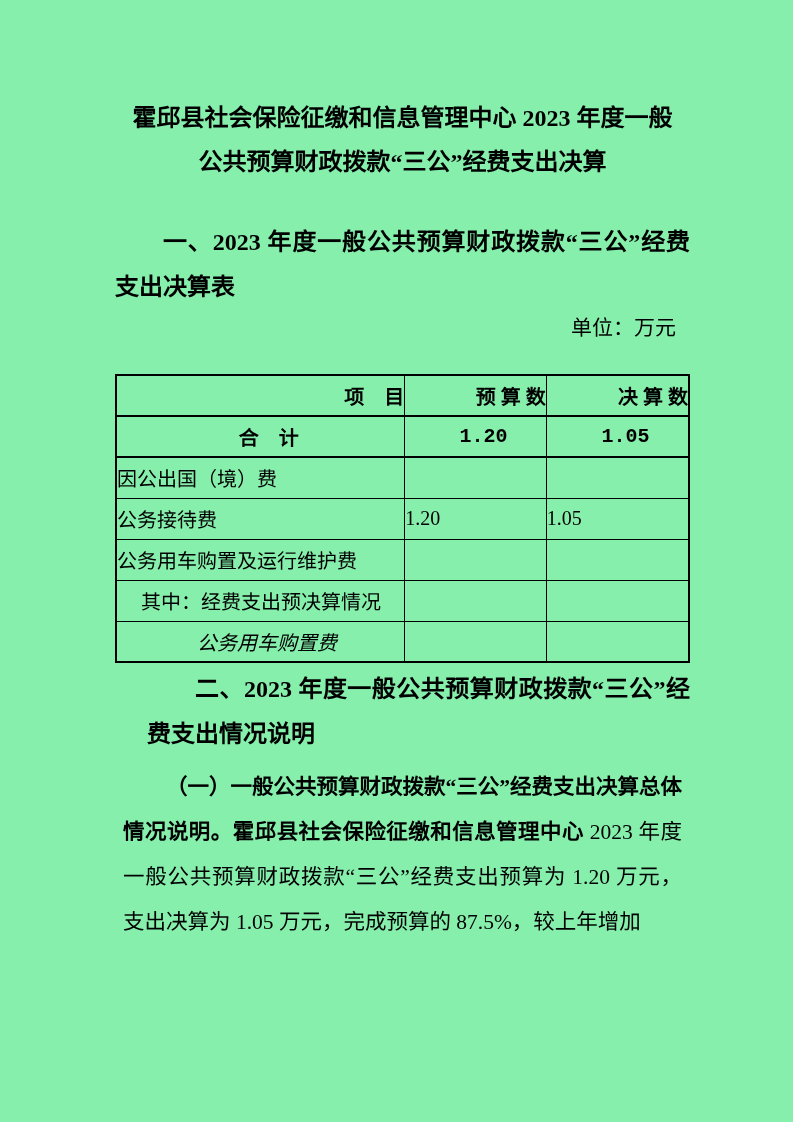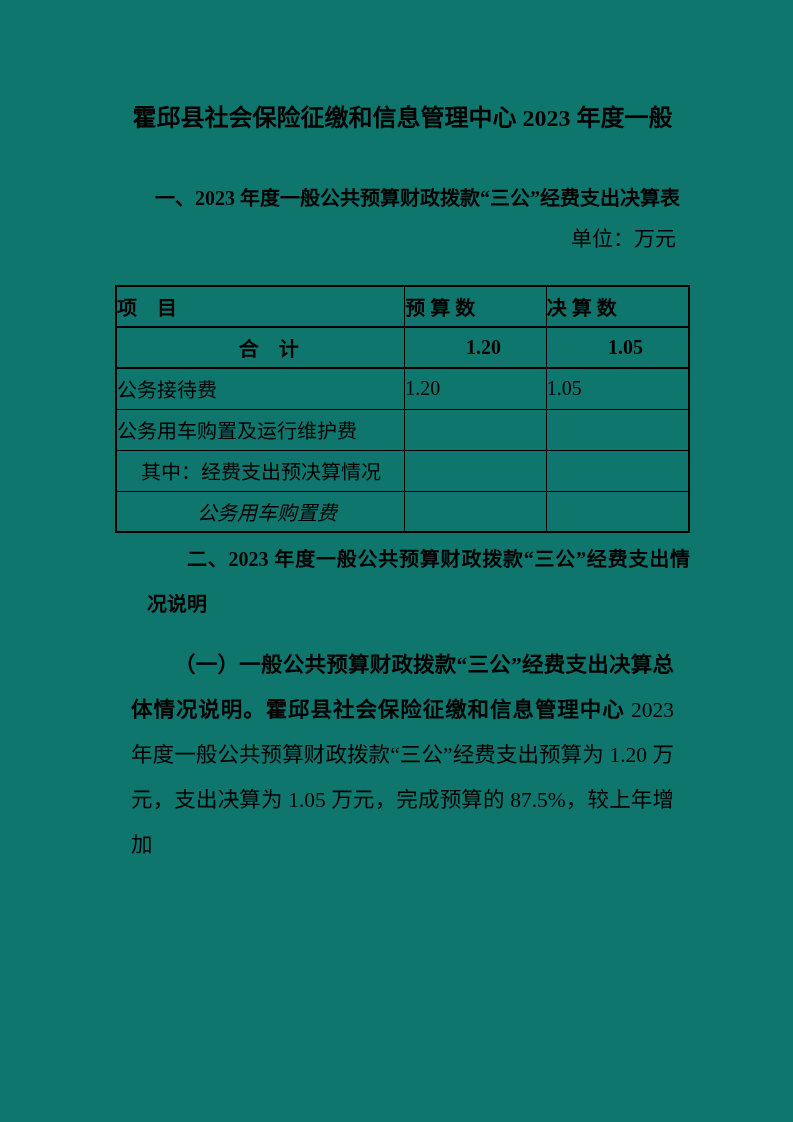--- a/index.html
+++ b/index.html
@@ -1,37 +1,37 @@
 <!DOCTYPE html>
 <html lang="zh-CN"><head>
 <meta charset="utf-8">
 <style>
   * { box-sizing: border-box; }
   html, body { margin: 0; padding: 0; background: #ffffff; }
 
   .page {
     width: 793px;
     height: 1122px;
-    background: #0f766e;
+    background: #86efac;
     color: #000000;
     font-family: "Liberation Serif", "DejaVu Serif", serif;
     padding: 96px 103px 0 115px;
     overflow: hidden;
   }
 
   .doc-title {
     font-size: 24px;
     font-weight: bold;
     text-align: center;
     line-height: 44px;
     margin: 0 0 36px 0;
   }
 
   .section-heading {
-    font-size: 20px;
+    font-size: 24px;
     font-weight: bold;
     line-height: 45px;
     text-indent: 2em;
     text-align: justify;
     margin: 0;
   }
 
   .unit-label {
     font-size: 21px;
     line-height: 40px;
@@ -52,60 +52,61 @@
   .budget-table td {
     border: 1px solid #000;
     height: 41px;
     font-size: 20px;
     padding: 0;
     overflow: hidden;
     white-space: nowrap;
   }
   .budget-table thead th {
     font-weight: bold;
-    text-align: left;
+    text-align: right;
     border-bottom: 2px solid #000;
   }
   .row-total td {
     font-weight: bold;
     text-align: center;
     border-bottom: 2px solid #000;
   }
   .cell-item { text-align: left; padding-left: 8px; }
   .cell-num  { text-align: left; padding-left: 30px; }
   .row-total .cell-item,
-  .row-total .cell-num { text-align: center; padding-left: 16px; }
+  .row-total .cell-num { text-align: center; padding-left: 16px; font-family: Liberation Mono, monospace; }
   .indent-1 .cell-item { padding-left: 24px; }
   .indent-2 .cell-item { padding-left: 80px; font-style: italic; }
 
   .table-note {
     font-size: 19px;
     line-height: 20px;
     text-align: justify;
     margin: 4px 0 0 0;
   }
 
   .section-heading.second { margin-top: 4px; margin-left: 32px; }
 
   .body-para {
     font-size: 21.5px;
     line-height: 45px;
     text-indent: 2em;
     text-align: justify;
-    margin: 16px;
+    margin: 8px;
   }
   .bold { font-weight: bold; }
 </style>
 </head>
 <body>
 
 <div class="page">
 
   <h1 class="doc-title">
     <div>霍邱县社会保险征缴和信息管理中心 2023 年度一般</div>
+    <div>公共预算财政拨款“三公”经费支出决算</div>
   </h1>
 
   <p class="section-heading">一、2023 年度一般公共预算财政拨款“三公”经费支出决算表</p>
 
   <p class="unit-label">单位：万元</p>
 
   <table class="budget-table">
     <colgroup>
       <col style="width:50.4%">
       <col style="width:24.7%">
@@ -116,20 +117,25 @@
         <th>项　目</th>
         <th>预 算 数</th>
         <th>决 算 数</th>
       </tr>
     </thead>
     <tbody>
       <tr class="row-total">
         <td class="cell-item">合　计</td>
         <td class="cell-num">1.20</td>
         <td class="cell-num">1.05</td>
+      </tr>
+      <tr>
+        <td class="cell-item">因公出国（境）费</td>
+        <td class="cell-num"></td>
+        <td class="cell-num"></td>
       </tr>
       <tr>
         <td class="cell-item">公务接待费</td>
         <td class="cell-num">1.20</td>
         <td class="cell-num">1.05</td>
       </tr>
       <tr>
         <td class="cell-item">公务用车购置及运行维护费</td>
         <td class="cell-num"></td>
         <td class="cell-num"></td>

